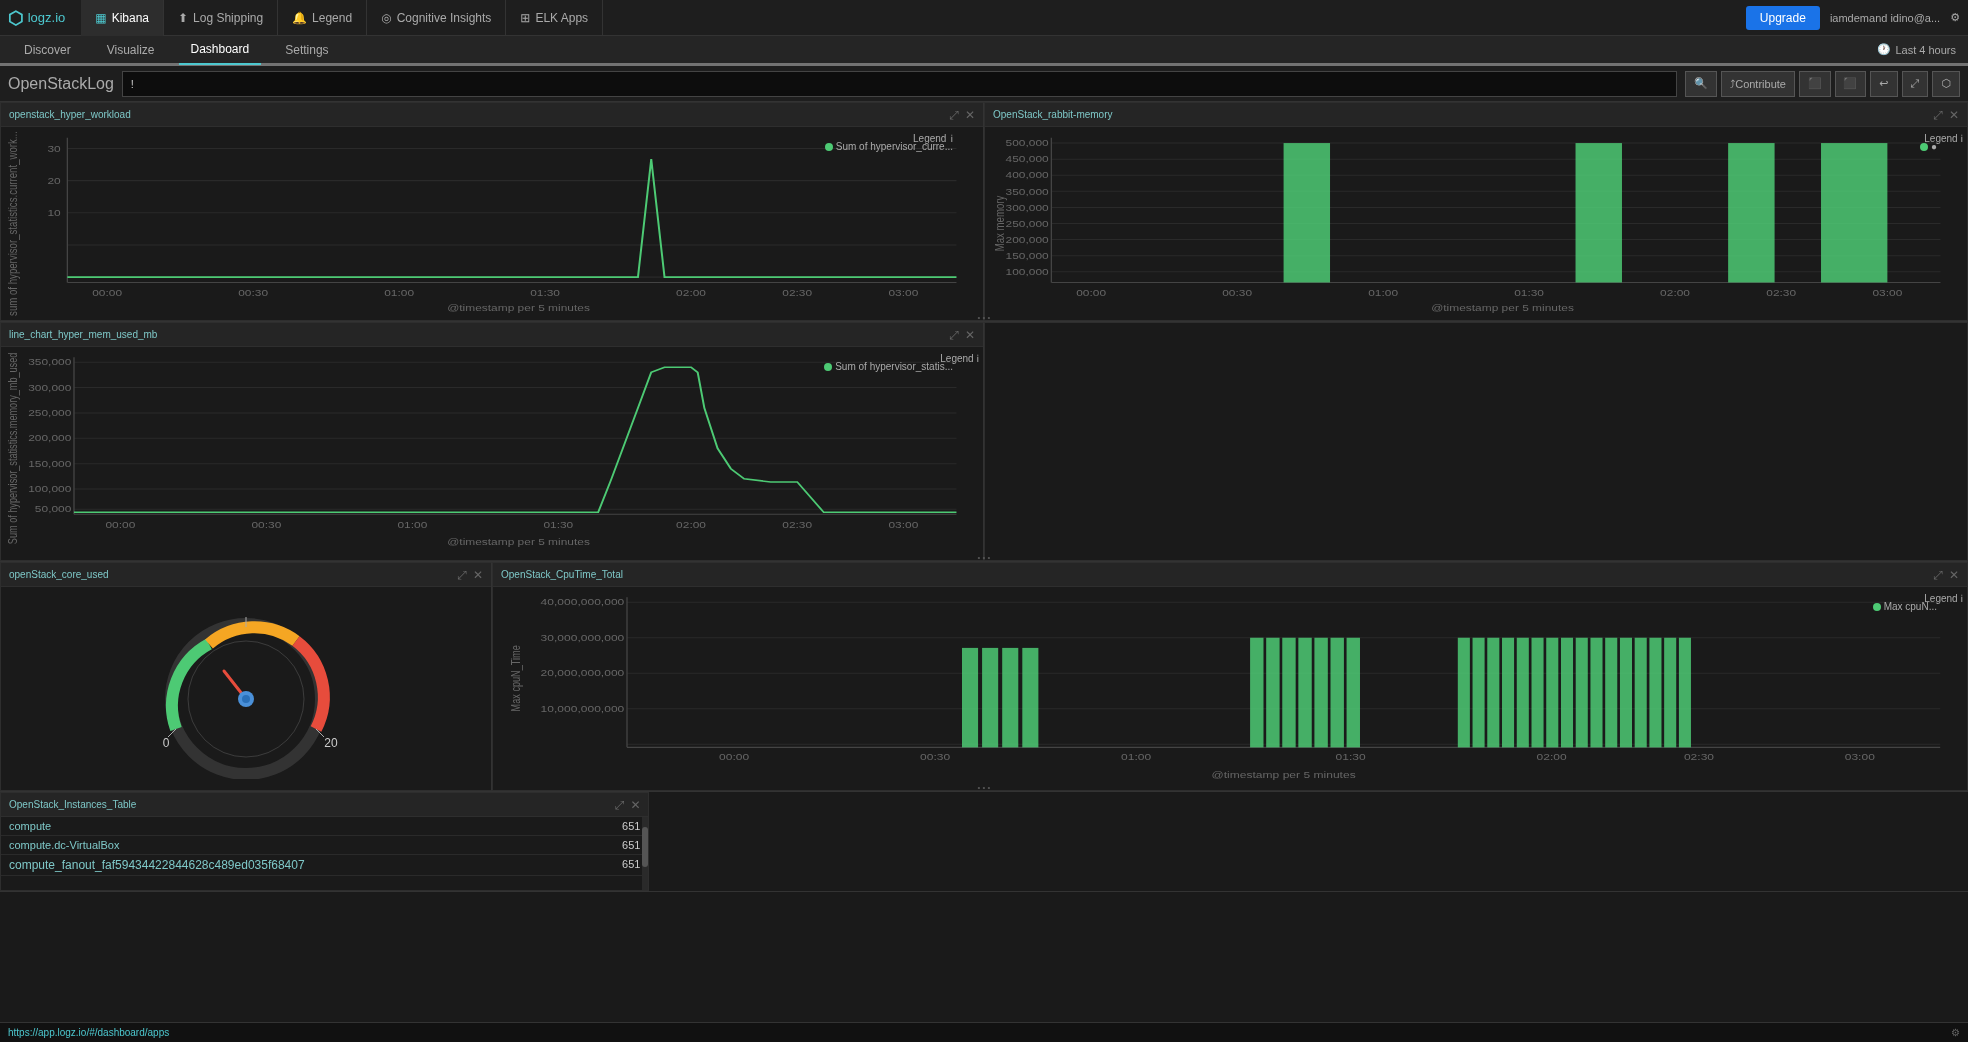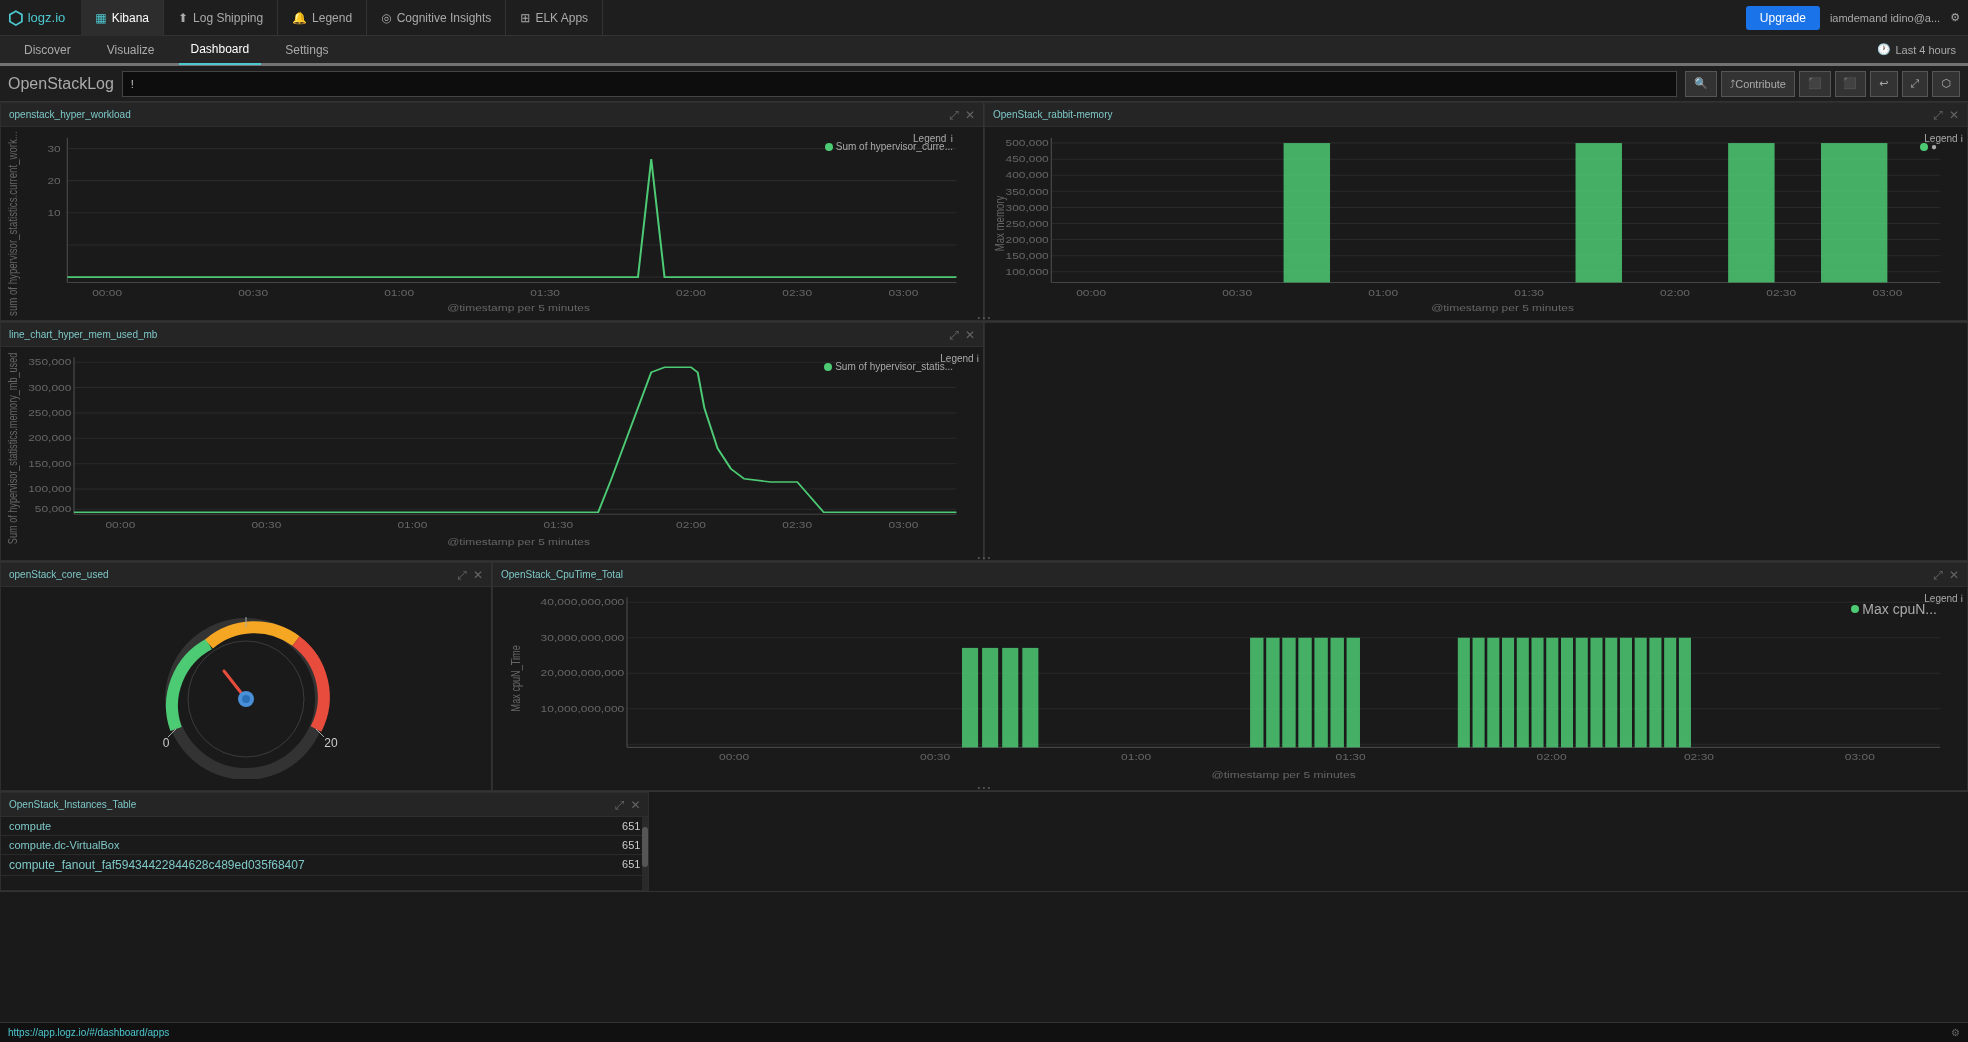--- a/index.html
+++ b/index.html
@@ -495,21 +495,21 @@
     <div class="panel" style="width: 75%;">
       <div class="panel-header">
         <span class="panel-title">OpenStack_CpuTime_Total</span>
         <div class="panel-actions">
           <span class="panel-btn">⤢</span>
           <span class="panel-btn">✕</span>
         </div>
       </div>
       <div class="panel-body">
         <div style="position:absolute; top:4px; right:4px; font-size:10px; color:#aaa; z-index:2;">Legend ℹ</div>
-        <div style="position:absolute; top:14px; right:30px; font-size:14px; color:#aaa; display:flex; align-items:center; gap:3px; z-index:2;">
+        <div style="position:absolute; top:14px; right:30px; font-size:10px; color:#aaa; display:flex; align-items:center; gap:3px; z-index:2;">
           <span style="width:8px;height:8px;border-radius:50%;background:#4dca74;display:inline-block;"></span>
           <span>Max cpuN...</span>
         </div>
         <svg class="chart" viewBox="0 0 1100 200" preserveAspectRatio="none">
 
           <line x1="100" y1="15" x2="1080" y2="15" class="grid-line"></line>
           <line x1="100" y1="50" x2="1080" y2="50" class="grid-line"></line>
           <line x1="100" y1="85" x2="1080" y2="85" class="grid-line"></line>
           <line x1="100" y1="120" x2="1080" y2="120" class="grid-line"></line>
           <line x1="100" y1="155" x2="1080" y2="155" class="grid-line"></line>

